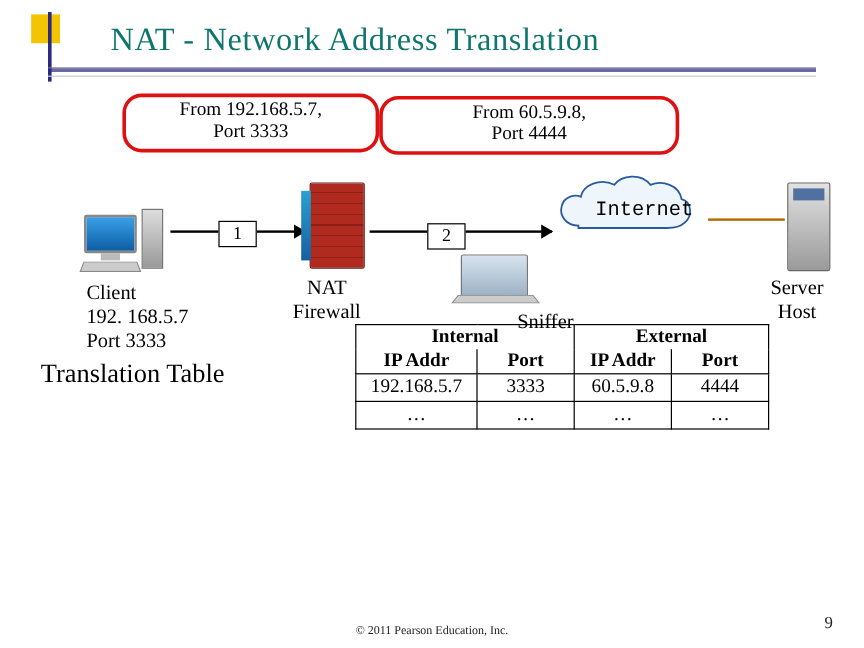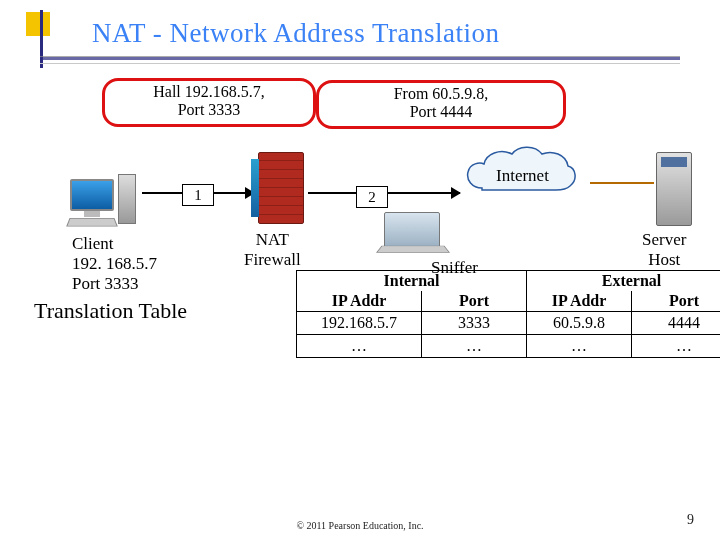--- a/index.html
+++ b/index.html
@@ -40,21 +40,21 @@
     position: absolute;
     left: 40px; top: 10px;
     width: 3px; height: 58px;
     background: #2a2a80;
   }
   .title {
     position: absolute;
     left: 92px; top: 18px;
     font-family: "Comic Sans MS", "Segoe Script", cursive;
     font-size: 27px;
-    color: #3b82f6;
+    color: #0f766e;
     letter-spacing: .5px;
   }
   
   .diagram {
     position: absolute;
     left: 30px; top: 74px;
     width: 660px; height: 280px;
   }
   .icon-label {
     position: absolute;
@@ -170,21 +170,21 @@
   .redbox1 { left:72px; top:4px; width:196px; }
   .redbox2 { left:286px; top:6px; width:232px; }
   .ttable {
     position:absolute;
     left:296px; top:270px;
     border-collapse: collapse;
     font-size:16px;
   }
   .ttable th, .ttable td {
     border:1px solid #000;
-    padding:1px 24px;
+    padding:1px 12px;
     text-align:center;
     min-width:56px;
   }
   .ttable .grp th { border-bottom:none; }
   .ttable .sub th { border-top:none; }
   .ttable td { height:20px; }
 
   
   .copyright {
     position:absolute; left:0; bottom:8px; width:100%;
@@ -208,21 +208,21 @@
 <div class="slide">
   <div class="deco-yellow"></div>
   <div class="deco-blue-v"></div>
   <div class="deco-blue-h"></div>
   <div class="deco-blue-h2"></div>
   <div class="title">NAT - Network Address Translation</div>
 
   <div class="diagram">
 
     <div class="redbox redbox1">
-      <div>Hall 192.168.5.7,</div>
+      <div>From 192.168.5.7,</div>
       <div>Port 3333</div>
     </div>
     <div class="redbox redbox2">
       <div>From 60.5.9.8,</div>
       <div>Port 4444</div>
     </div>
 
     <div class="client-pc">
         <div class="monitor"></div>
       </div>
@@ -236,21 +236,21 @@
 
     <div class="arrow arrow2"></div>
     <div class="step-box step2">2</div>
 
     <div class="laptop"></div>
 
     <div class="cloud">
       <svg viewBox="0 0 130 64">
         <path d="M20 44c-10 0-16-8-14-16 2-9 12-10 16-8 2-10 16-16 28-10 6-8 22-10 30 0 10-4 24 0 26 12 8 2 10 14 2 20-4 4-10 4-14 4H20z" fill="#eef5fb" stroke="#2a5aa0" stroke-width="1.5"></path>
       </svg>
-      <div class="icon-label" style="left:34px; top:22px;">Internet</div>
+      <div class="icon-label" style="left:34px; top:22px;font-family:Liberation Mono, monospace;">Internet</div>
     </div>
 
     <div class="cloud-line"></div>
     <div class="server"></div>
 
     <div class="icon-label" style="left:42px; top:160px; text-align:left;">
       <div>Client</div>
       <div>192. 168.5.7</div>
       <div>Port 3333</div>
     </div>

